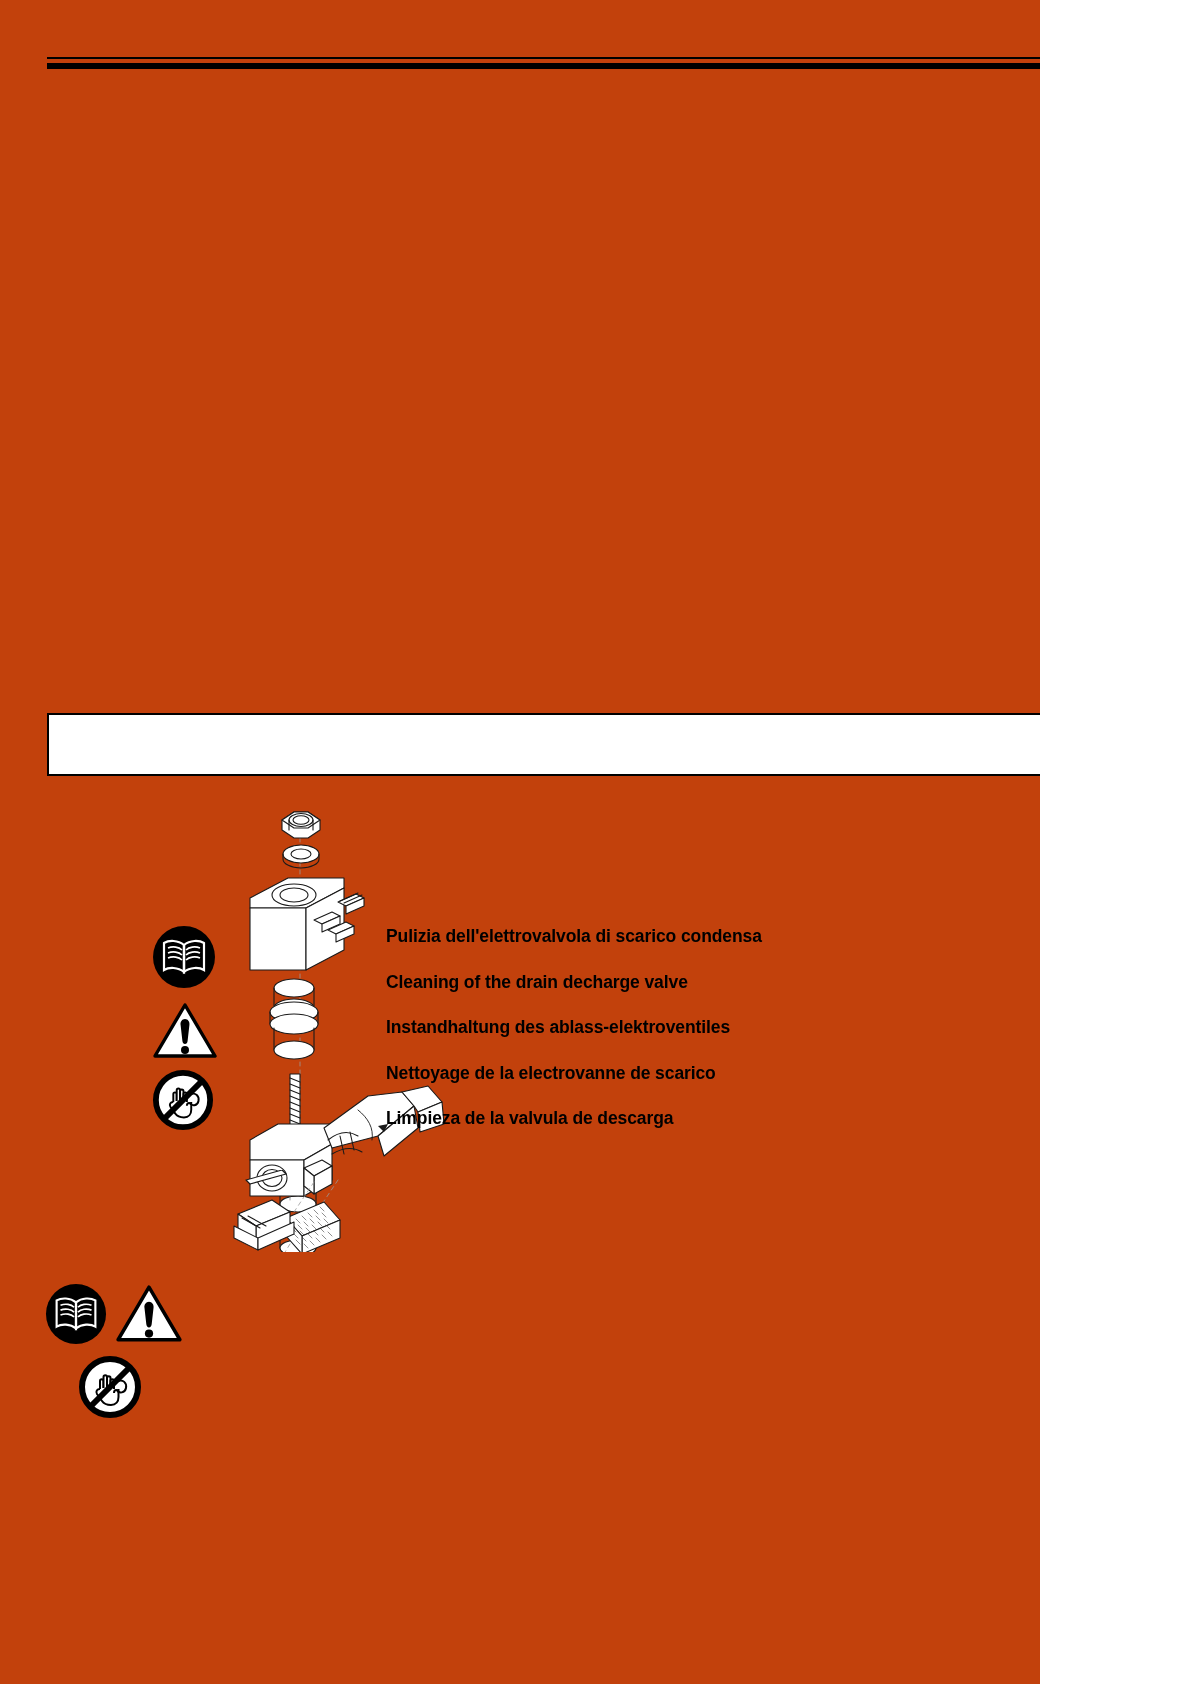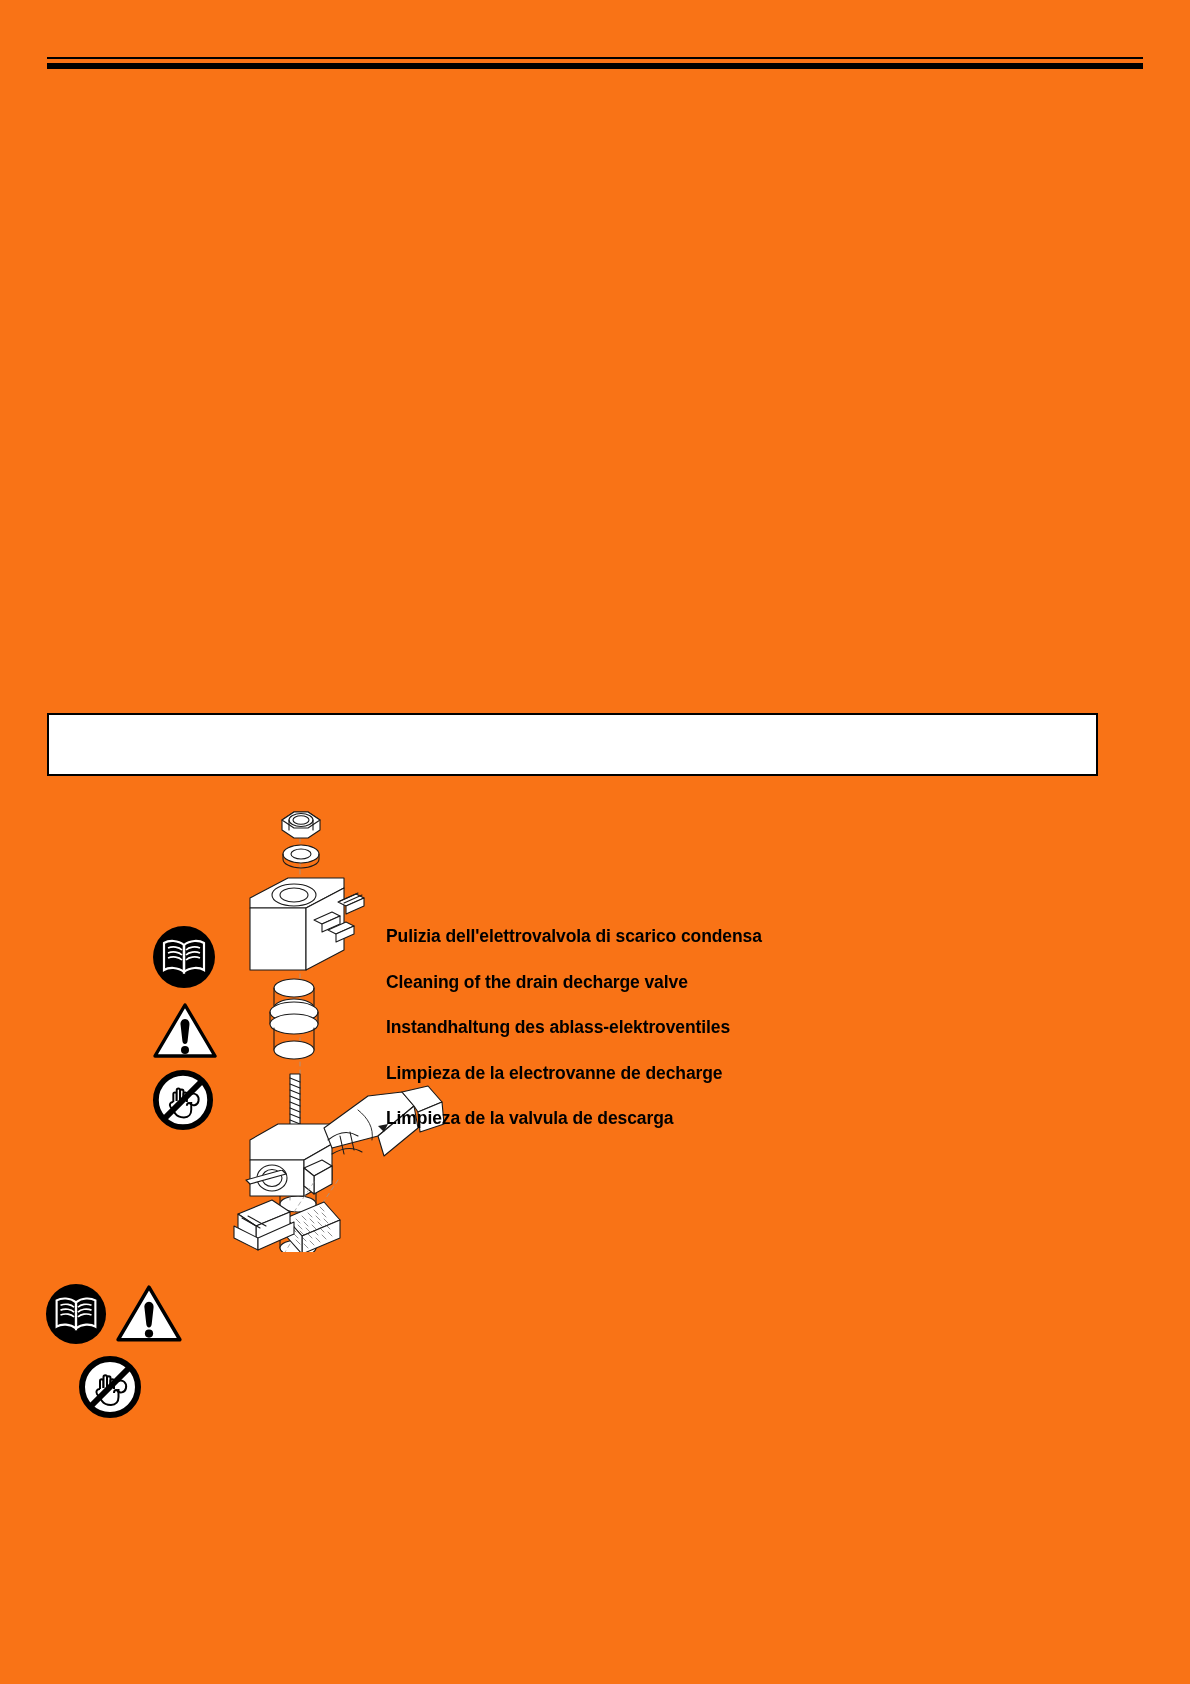--- a/index.html
+++ b/index.html
@@ -6,23 +6,23 @@
     margin: 0;
     padding: 0;
     background: #ffffff;
   }
   body {
     font-family: "Liberation Sans", sans-serif;
     color: #000000;
   }
   #page {
     position: relative;
-    width: 1190px;
+    width: 1040px;
     height: 1684px;
-    background: #f97316;
+    background: #c2410c;
     overflow: hidden;
   }
 
   
   .rule-thin {
     position: absolute;
     left: 47px;
     top: 57px;
     width: 1096px;
     height: 2px;
@@ -293,21 +293,21 @@
         <path d="M40 26 C45 24 49 28 48 33 C47 38 41 39 39 35"></path>
       </g>
       <line x1="12" y1="52" x2="52" y2="12" stroke="#000000" stroke-width="6"></line>
     </svg>
   </div>
 
   <div class="headings">
     <div class="heading-line">Pulizia dell'elettrovalvola di scarico condensa</div>
     <div class="heading-line">Cleaning of the drain decharge valve</div>
     <div class="heading-line">Instandhaltung des ablass-elektroventiles</div>
-    <div class="heading-line">Limpieza de la electrovanne de decharge</div>
+    <div class="heading-line">Nettoyage de la electrovanne de scarico</div>
     <div class="heading-line">Limpieza de la valvula de descarga</div>
   </div>
 
   <div class="picto-bottom">
 
     <svg class="pb-book" viewBox="0 0 64 64">
       <circle cx="32" cy="32" r="31" fill="#000000"></circle>
       <g stroke="#ffffff" fill="none">
         <path d="M32 20 C26 15 17 15 12 18 L12 45 C17 42 26 42 32 47 Z" stroke-width="2.2"></path>
         <path d="M32 20 C38 15 47 15 52 18 L52 45 C47 42 38 42 32 47 Z" stroke-width="2.2"></path>

